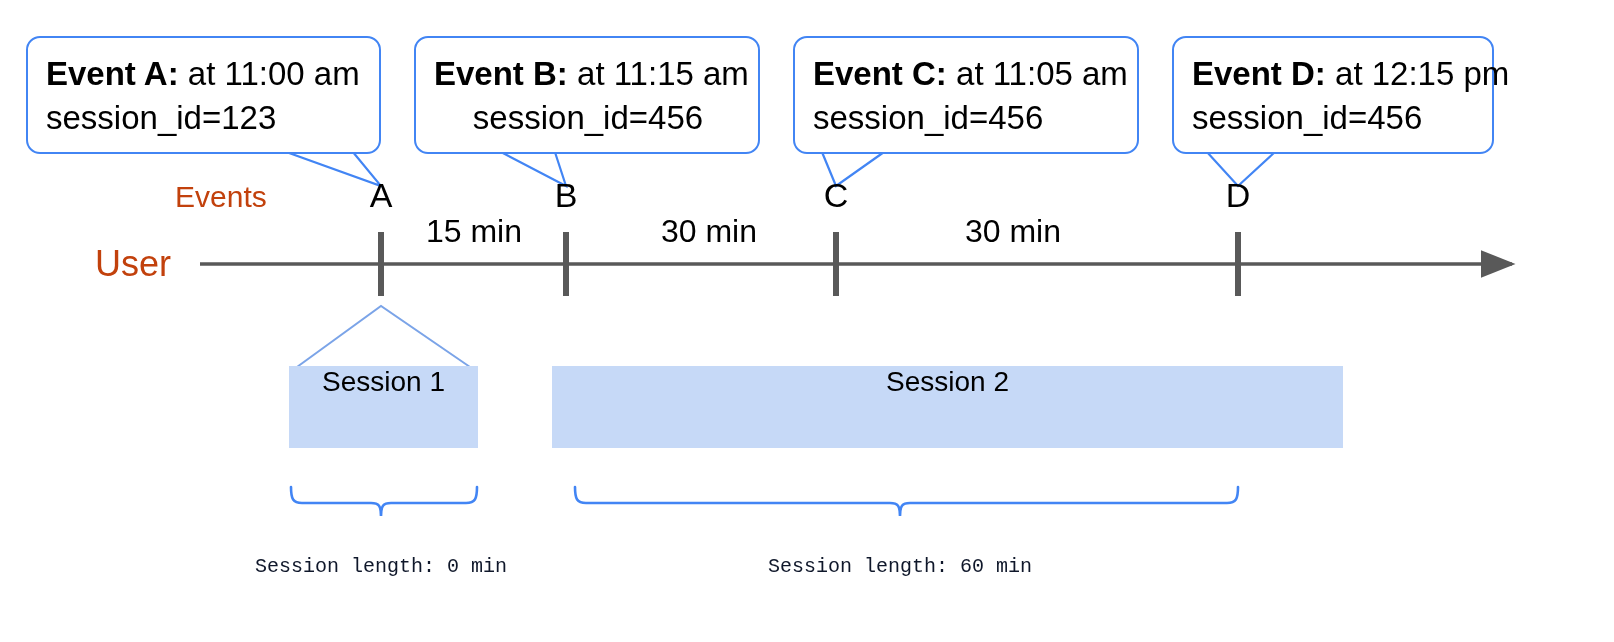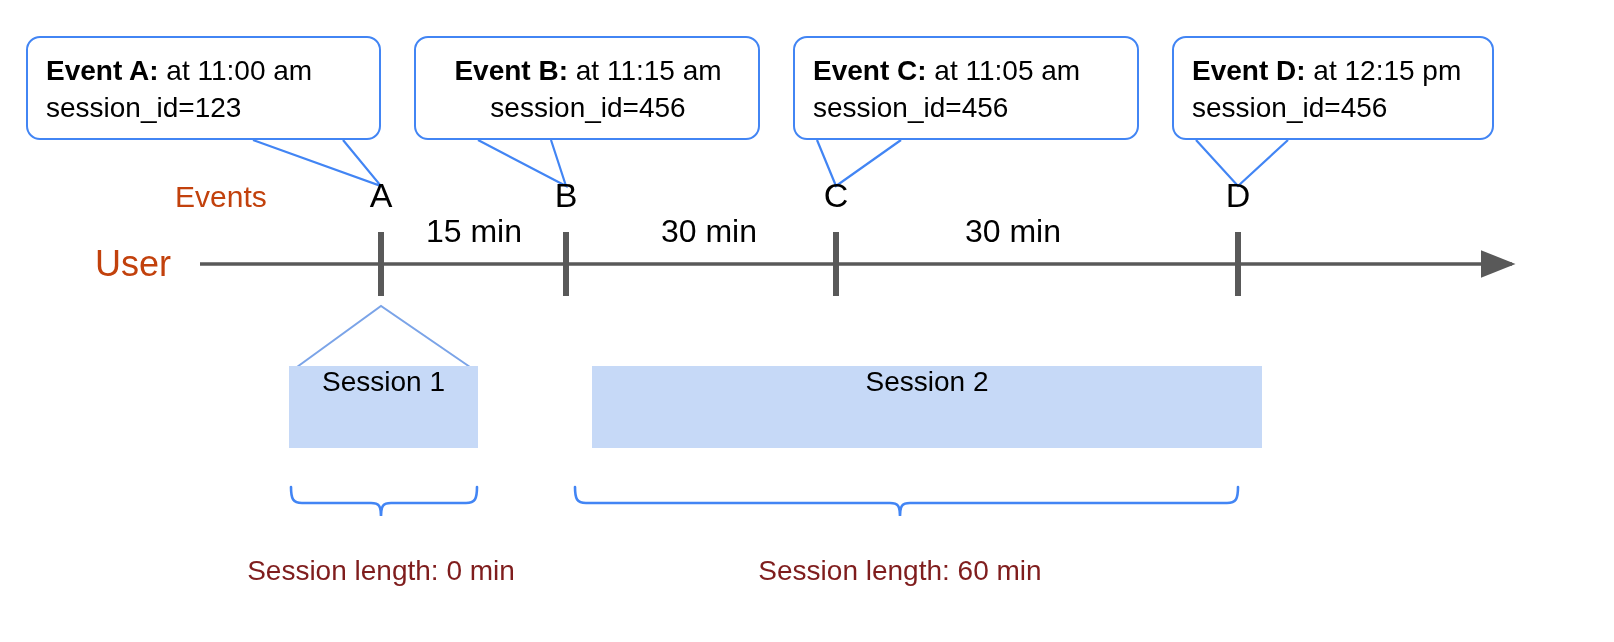--- a/index.html
+++ b/index.html
@@ -29,21 +29,21 @@
 
   
   .callout {
     position: absolute;
     box-sizing: border-box;
     border: 2.2px solid #4285f4;
     border-radius: 14px;
     background: #ffffff;
     padding: 14px 16px 12px 18px;
     line-height: 1.33;
-    font-size: 28px;
+    font-size: 33px;
     color: #000000;
     z-index: 3;
   }
   .callout .ttl {
     font-weight: bold;
   }
   .callout .ln {
     white-space: nowrap;
   }
 
@@ -81,25 +81,26 @@
     display: flex;
     align-items: flex-start;
     justify-content: center;
     font-size: 28px;
     color: #000000;
     z-index: 2;
   }
 
   .length-label {
     position: absolute;
-    font-size: 28px;
-    color: #7f1d1d;
+    font-size: 20px;
+    color: #0f172a;
     transform: translateX(-50%);
     white-space: nowrap;
     z-index: 2;
+    font-family: Liberation Mono, monospace;
   }
 </style>
 </head>
 <body>
 
 <div id="stage">
 
   <svg id="vector-layer" viewBox="0 0 1614 642">
     <defs>
       <marker id="arrowhead" markerWidth="10" markerHeight="8" refX="9" refY="4" orient="auto" markerUnits="strokeWidth">
@@ -168,21 +169,21 @@
   <div class="event-letter" style="left:1238px; top:176px;">D</div>
 
   <div class="gap-label" style="left:474px; top:213px;">15 min</div>
   <div class="gap-label" style="left:709px; top:213px;">30 min</div>
   <div class="gap-label" style="left:1013px; top:213px;">30 min</div>
 
   <div class="session-bar" style="left:289px; top:366px; width:189px; height:82px;">
     <span>Session 1</span>
   </div>
 
-  <div class="session-bar" style="left:592px; top:366px; width:670px; height:82px;">
+  <div class="session-bar" style="left:552px; top:366px; width:791px; height:82px;">
     <span>Session 2</span>
   </div>
 
   <div class="length-label" style="left:381px; top:555px;">Session length: 0 min</div>
 
   <div class="length-label" style="left:900px; top:555px;">Session length: 60 min</div>
 
 </div>
 
 </body></html>

